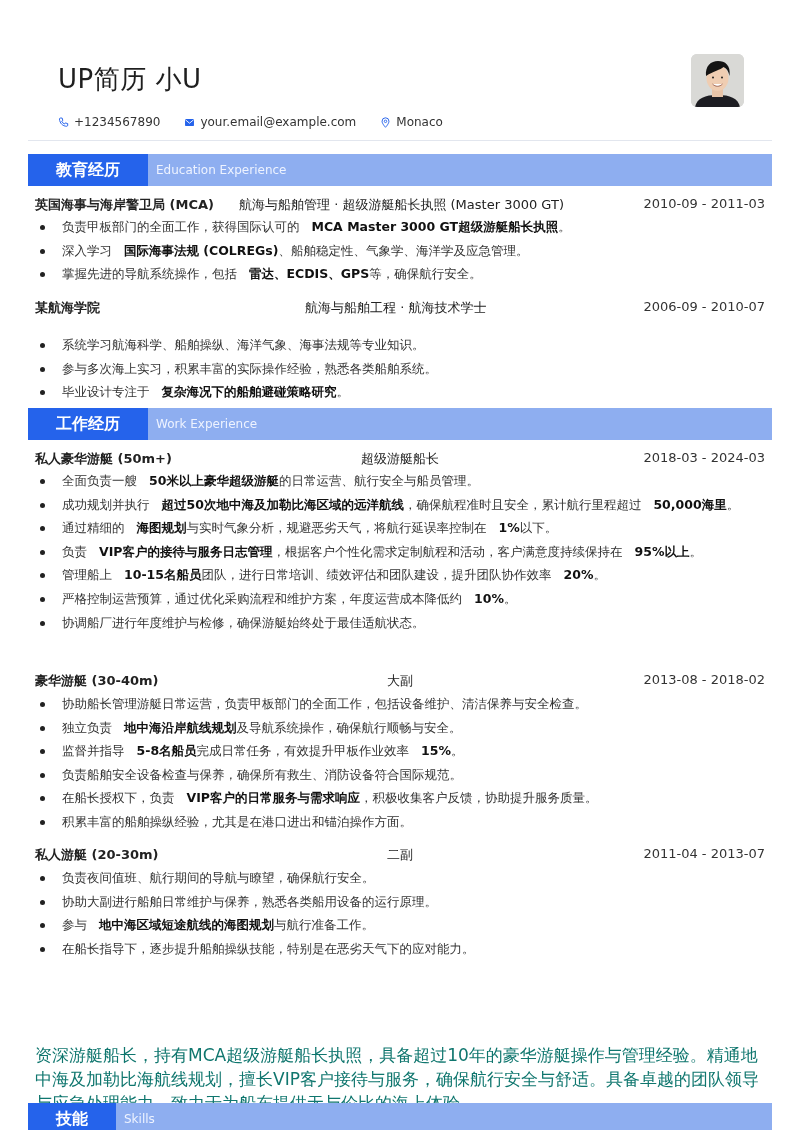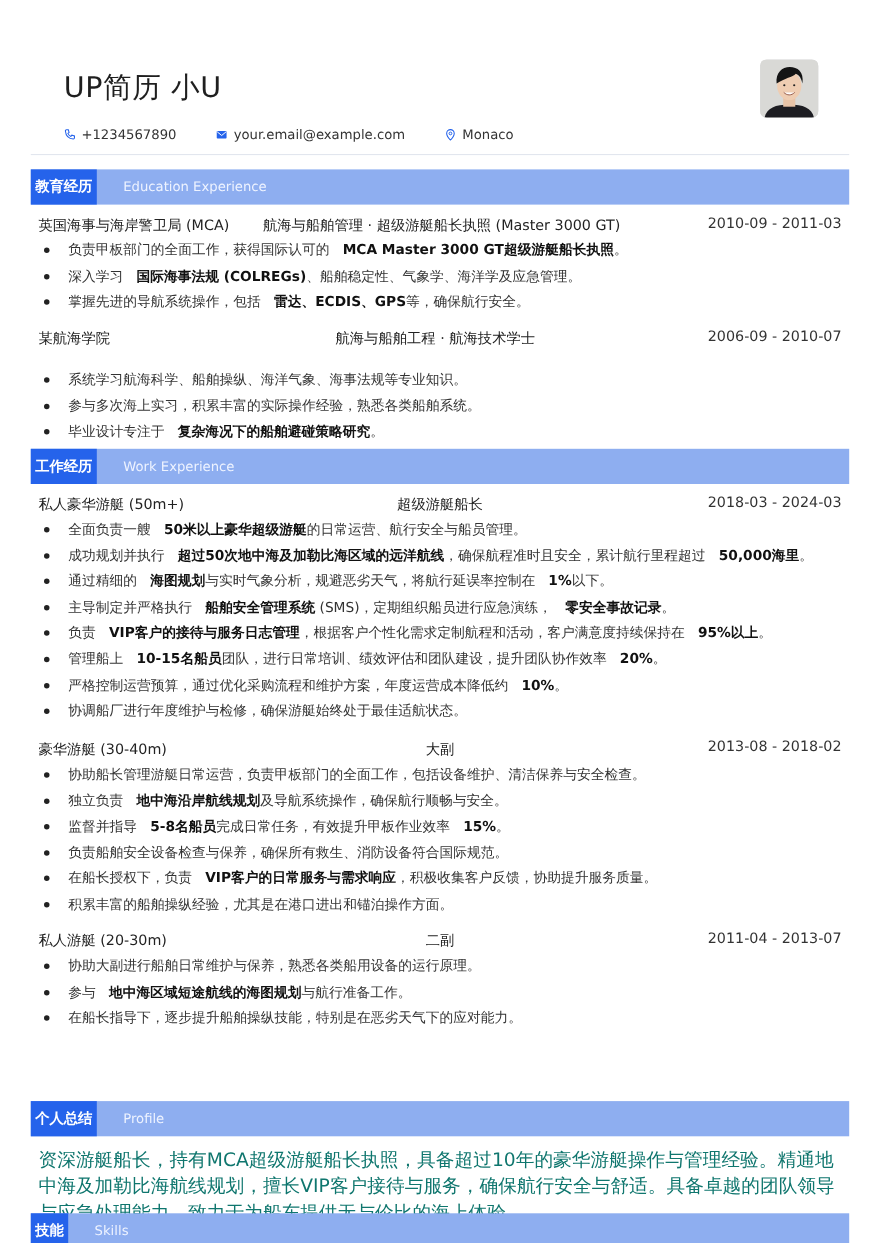--- a/index.html
+++ b/index.html
@@ -2,32 +2,32 @@
 <html><head>
 <meta charset="utf-8">
 <style>
   * { box-sizing: border-box; margin: 0; padding: 0; }
   html, body { width: 800px; height: 1130px; overflow: hidden; background: #ffffff; }
   body { font-family: "DejaVu Sans", "Liberation Sans", sans-serif; color: #222; font-size: 13px; }
   .page { position: relative; width: 800px; height: 792px; padding: 0 28px; }
 
   .header { position: relative; height: 140px; }
   .name { position: absolute; left: 30px; top: 62px; font-size: 26px; font-weight: 500; color: #1f1f1f; letter-spacing: 0.5px; }
-  .contacts { position: absolute; left: 30px; top: 115px; display: flex; gap: 36px; font-size: 12px; color: #333; justify-content: space-between; }
+  .contacts { position: absolute; left: 30px; top: 115px; display: flex; gap: 24px; font-size: 12px; color: #333; justify-content: space-between; }
   .contact { display: flex; align-items: center; gap: 5px; }
   .contact svg { width: 11px; height: 11px; }
   .avatar { position: absolute; right: 28px; top: 54px; width: 53px; height: 53px; border-radius: 6px; overflow: hidden; background: #d8d8d8; }
   .divider { position: absolute; left: 28px; right: 28px; top: 140px; height: 1px; background: #e2e6ee; }
 
   .section-bar { position: absolute; left: 28px; width: 744px; height: 32px; background: #8eaef0; display: flex; align-items: center; }
-  .section-bar .cn { background: #2563eb; color: #fff; height: 32px; padding: 0 4px; display: flex; align-items: center; font-size: 13px; font-weight: 700; }
-  .section-bar .en { color: #eef3ff; font-size: 12px; padding-left: 24px; }
+  .section-bar .cn { background: #2563eb; color: #fff; height: 32px; padding: 0 28px; display: flex; align-items: center; font-size: 16px; font-weight: 700; }
+  .section-bar .en { color: #eef3ff; font-size: 12px; padding-left: 8px; }
 
   .entry-head { position: absolute; left: 35px; right: 35px; height: 18px; font-size: 13px; }
-  .entry-head .org { position: absolute; left: 0; font-weight: 400; }
+  .entry-head .org { position: absolute; left: 0; font-weight: 700; }
   .entry-head .role { position: absolute; font-weight: 400; }
   .entry-head .date { position: absolute; right: 0; color: #333; }
 
   .bullets { position: absolute; left: 35px; right: 35px; list-style: none; }
   .bullets li { position: relative; padding-left: 27px; height: 23.6px; line-height: 23.6px; font-size: 12.5px; color: #333; white-space: nowrap; }
   .bullets li::before { content: ""; position: absolute; left: 5px; top: 10px; width: 5px; height: 5px; border-radius: 50%; background: #222; }
   .bullets b { color: #111; font-weight: 700; margin-left: 12px; }
 
   .profile-text { position: absolute; left: 35px; right: 30px; top: 1043px; font-size: 17px; line-height: 24px; color: #0f766e; }
 </style>
@@ -109,21 +109,20 @@
 
   <div class="entry-head" style="top:450px">
     <span class="org">私人豪华游艇 (50m+)</span>
     <span class="role" style="left:326px">超级游艇船长</span>
     <span class="date">2018-03 - 2024-03</span>
   </div>
   <ul class="bullets" style="top:469px">
     <li><span>全面负责一艘</span><b>50米以上豪华超级游艇</b><span>的日常运营、航行安全与船员管理。</span></li>
     <li><span>成功规划并执行</span><b>超过50次地中海及加勒比海区域的远洋航线</b><span>，确保航程准时且安全，累计航行里程超过</span><b>50,000海里</b><span>。</span></li>
     <li><span>通过精细的</span><b>海图规划</b><span>与实时气象分析，规避恶劣天气，将航行延误率控制在</span><b>1%</b><span>以下。</span></li>
-    <li><span>主导制定并严格执行</span><b>船舶安全管理系统</b><span> (SMS)，定期组织船员进行应急演练，</span><b>零安全事故记录</b><span>。</span></li>
     <li><span>负责</span><b>VIP客户的接待与服务日志管理</b><span>，根据客户个性化需求定制航程和活动，客户满意度持续保持在</span><b>95%以上</b><span>。</span></li>
     <li><span>管理船上</span><b>10-15名船员</b><span>团队，进行日常培训、绩效评估和团队建设，提升团队协作效率</span><b>20%</b><span>。</span></li>
     <li><span>严格控制运营预算，通过优化采购流程和维护方案，年度运营成本降低约</span><b>10%</b><span>。</span></li>
     <li><span>协调船厂进行年度维护与检修，确保游艇始终处于最佳适航状态。</span></li>
   </ul>
 
   <div class="entry-head" style="top:672px">
     <span class="org">豪华游艇 (30-40m)</span>
     <span class="role" style="left:352px">大副</span>
     <span class="date">2013-08 - 2018-02</span>
@@ -136,29 +135,26 @@
     <li><span>在船长授权下，负责</span><b>VIP客户的日常服务与需求响应</b><span>，积极收集客户反馈，协助提升服务质量。</span></li>
     <li><span>积累丰富的船舶操纵经验，尤其是在港口进出和锚泊操作方面。</span></li>
   </ul>
 
   <div class="entry-head" style="top:846px">
     <span class="org">私人游艇 (20-30m)</span>
     <span class="role" style="left:352px">二副</span>
     <span class="date">2011-04 - 2013-07</span>
   </div>
   <ul class="bullets" style="top:866px">
+    <li><span>负责夜间值班、航行期间的导航与瞭望，确保航行安全。</span></li>
     <li><span>协助大副进行船舶日常维护与保养，熟悉各类船用设备的运行原理。</span></li>
     <li><span>参与</span><b>地中海区域短途航线的海图规划</b><span>与航行准备工作。</span></li>
     <li><span>在船长指导下，逐步提升船舶操纵技能，特别是在恶劣天气下的应对能力。</span></li>
   </ul>
 
-  <div class="section-bar" style="top:1001px">
-    <span class="cn">个人总结</span>
-    <span class="en">Profile</span>
-  </div>
   <div class="profile-text">资深游艇船长，持有MCA超级游艇船长执照，具备超过10年的豪华游艇操作与管理经验。精通地中海及加勒比海航线规划，擅长VIP客户接待与服务，确保航行安全与舒适。具备卓越的团队领导与应急处理能力，致力于为船东提供无与伦比的海上体验。</div>
 
   <div class="section-bar" style="top:1103px">
     <span class="cn">技能</span>
     <span class="en">Skills</span>
   </div>
 
 </div>
 
 </body></html>

